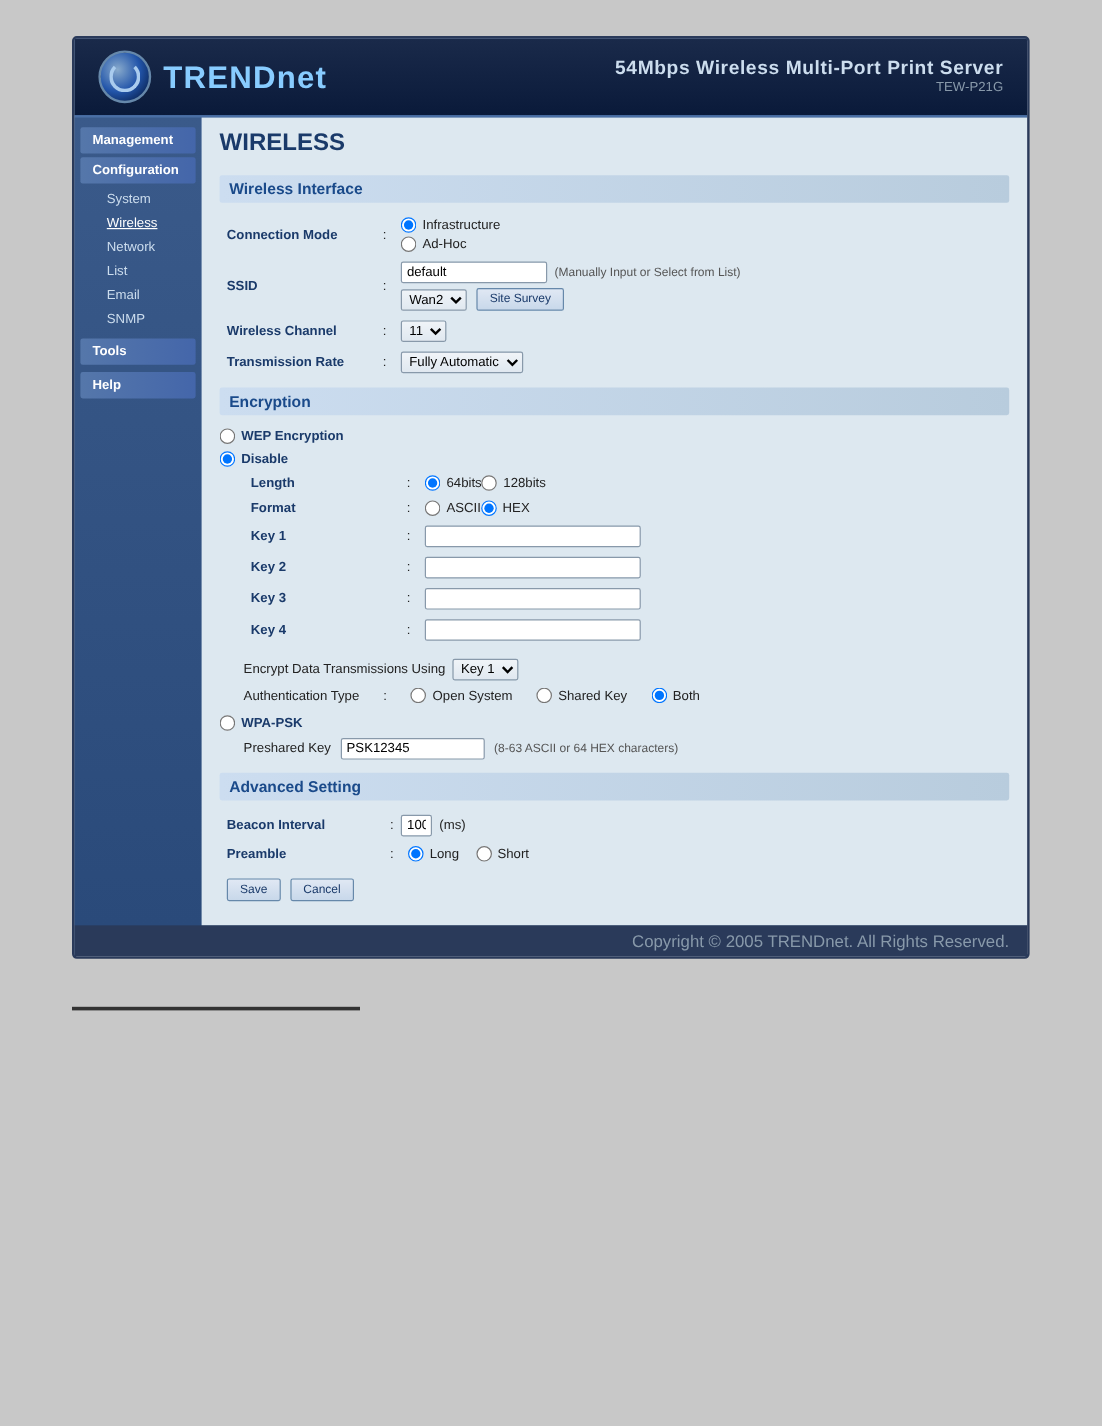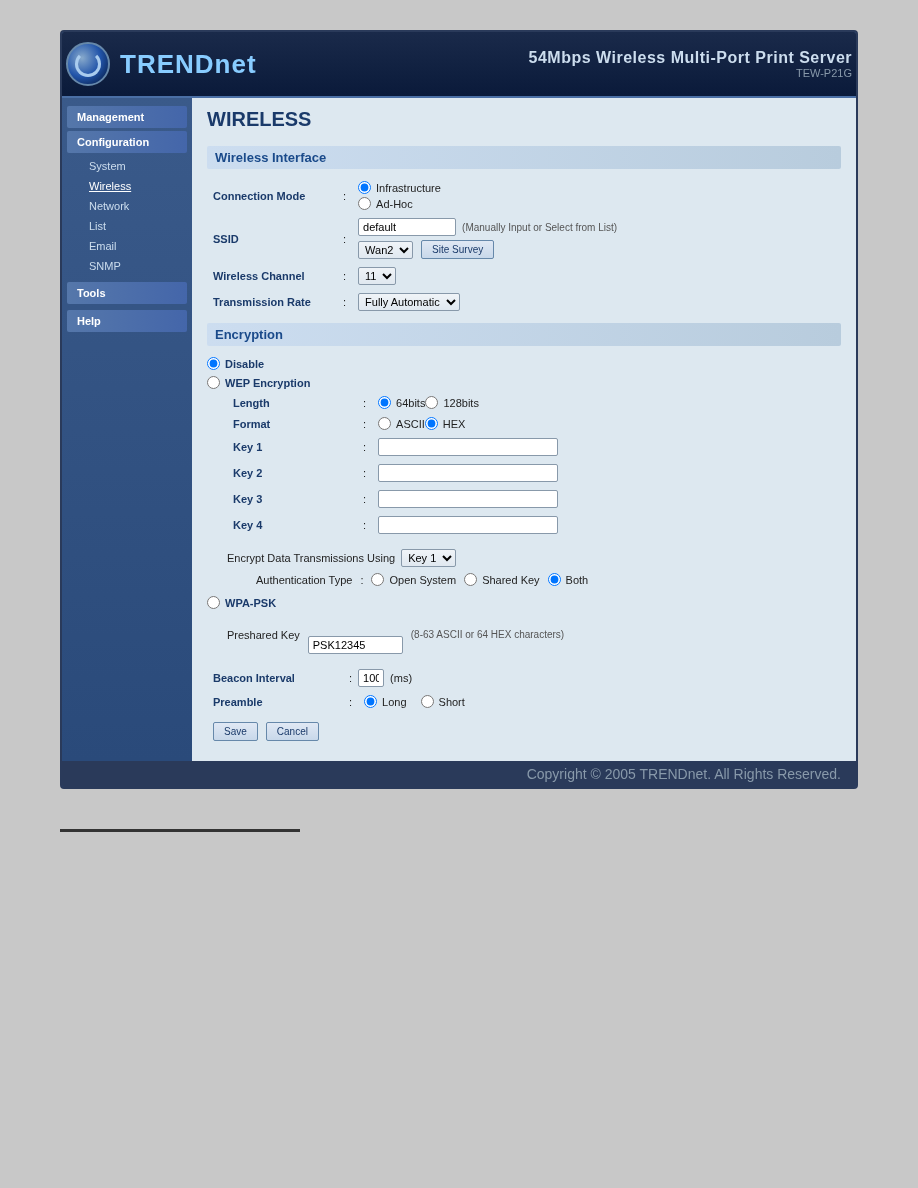--- a/index.html
+++ b/index.html
@@ -18,21 +18,21 @@
     .router-frame {
       background: linear-gradient(180deg, #4a6fa5 0%, #3a5a8a 30%, #2a4a7a 100%);
       border: 2px solid #2a3a5a;
       border-radius: 4px;
       overflow: hidden;
     }
 
     
     .header {
       background: linear-gradient(180deg, #1a2a4a 0%, #0a1a3a 100%);
-      padding: 10px 4px;
+      padding: 10px 20px;
       display: flex;
       align-items: center;
       justify-content: space-between;
       border-bottom: 2px solid #4a6fa5;
     }
 
     .logo-area {
       display: flex;
       align-items: center;
       gap: 10px;
@@ -86,21 +86,21 @@
     }
 
     
     .main-layout {
       display: flex;
       min-height: 600px;
     }
 
     
     .sidebar {
-      width: 130px;
+      width: 106px;
       background: linear-gradient(180deg, #3a5a8a 0%, #2a4a7a 100%);
       padding: 5px 0;
     }
 
     .sidebar-section-header {
       background: linear-gradient(90deg, #5577aa, #4466aa);
       color: white;
       font-size: 11px;
       font-weight: bold;
       padding: 5px 10px;
@@ -257,25 +257,24 @@
       align-items: center;
       gap: 6px;
       font-size: 11px;
       color: #222;
       padding: 3px 0;
     }
 
     .auth-row {
       display: flex;
       align-items: center;
-      gap: 8px;
+      gap: 20px;
       font-size: 11px;
       color: #222;
       padding: 3px 0;
-      margin-left: 29px;
     }
 
     .wpa-psk-section {
       margin-top: 4px;
     }
 
     .preshared-row {
       display: flex;
       align-items: center;
       gap: 8px;
@@ -383,21 +382,21 @@
                   <span>Ad-Hoc</span>
                 </div>
               </div>
             </td>
           </tr>
           <tr>
             <td class="label-cell">SSID</td>
             <td class="colon-cell">:</td>
             <td>
               <div class="ssid-row">
-                <input type="text" style="width: 98px;" value="default">
+                <input type="text" style="width: 122px;" value="default">
                 <span style="font-size:10px; color:#555;">(Manually Input or Select from List)</span>
               </div>
               <div style="margin-top:4px; display:flex; gap:8px; align-items:center;">
                 <select>
                   <option>Wan2</option>
                 </select>
                 <button class="site-survey-btn">Site Survey</button>
               </div>
             </td>
           </tr>
@@ -420,27 +419,27 @@
             </td>
           </tr>
         </tbody>
           </table>
 
         <div class="section-header">Encryption</div>
 
         <div class="encryption-section">
 
           <div class="encrypt-option">
+            <input type="radio" name="encrypt" style="">
+            <span>WEP Encryption</span>
+          </div>
+
+          <div class="encrypt-option">
             <input type="radio" name="encrypt" checked="" style="">
             <span>Disable</span>
-          </div>
-
-          <div class="encrypt-option">
-            <input type="radio" name="encrypt" style="">
-            <span>WEP Encryption</span>
           </div>
 
           <div class="wep-details">
             <table class="form-table">
               <tbody>
                   <tr>
                 <td class="label-cell" style="width:100px">Length</td>
                 <td class="colon-cell">:</td>
                 <td>
                   <div class="inline-radio-group">
@@ -522,26 +521,27 @@
             </div>
           </div>
 
           <div class="wpa-psk-section">
             <div class="encrypt-option">
               <input type="radio" name="encrypt" style="">
               <span>WPA-PSK</span>
             </div>
             <div class="preshared-row">
               <span>Preshared Key</span>
-              <input type="text" style="width: 95px; margin-top: 21px;" value="PSK12345">
+              <input type="text" style="width: 120px;" value="PSK12345">
               <span style="font-size:10px; color:#555;">(8-63 ASCII or 64 HEX characters)</span>
             </div>
           </div>
         </div>
 
+        <div class="section-header">Advanced Setting</div>
 
         <div class="advanced-section">
           <div class="beacon-row">
             <span class="beacon-label">Beacon Interval</span>
             <span>:</span>
             <input type="text" style="width: 26px;" value="100">
             <span>(ms)</span>
           </div>
           <div class="preamble-row">
             <span class="preamble-label">Preamble</span>

